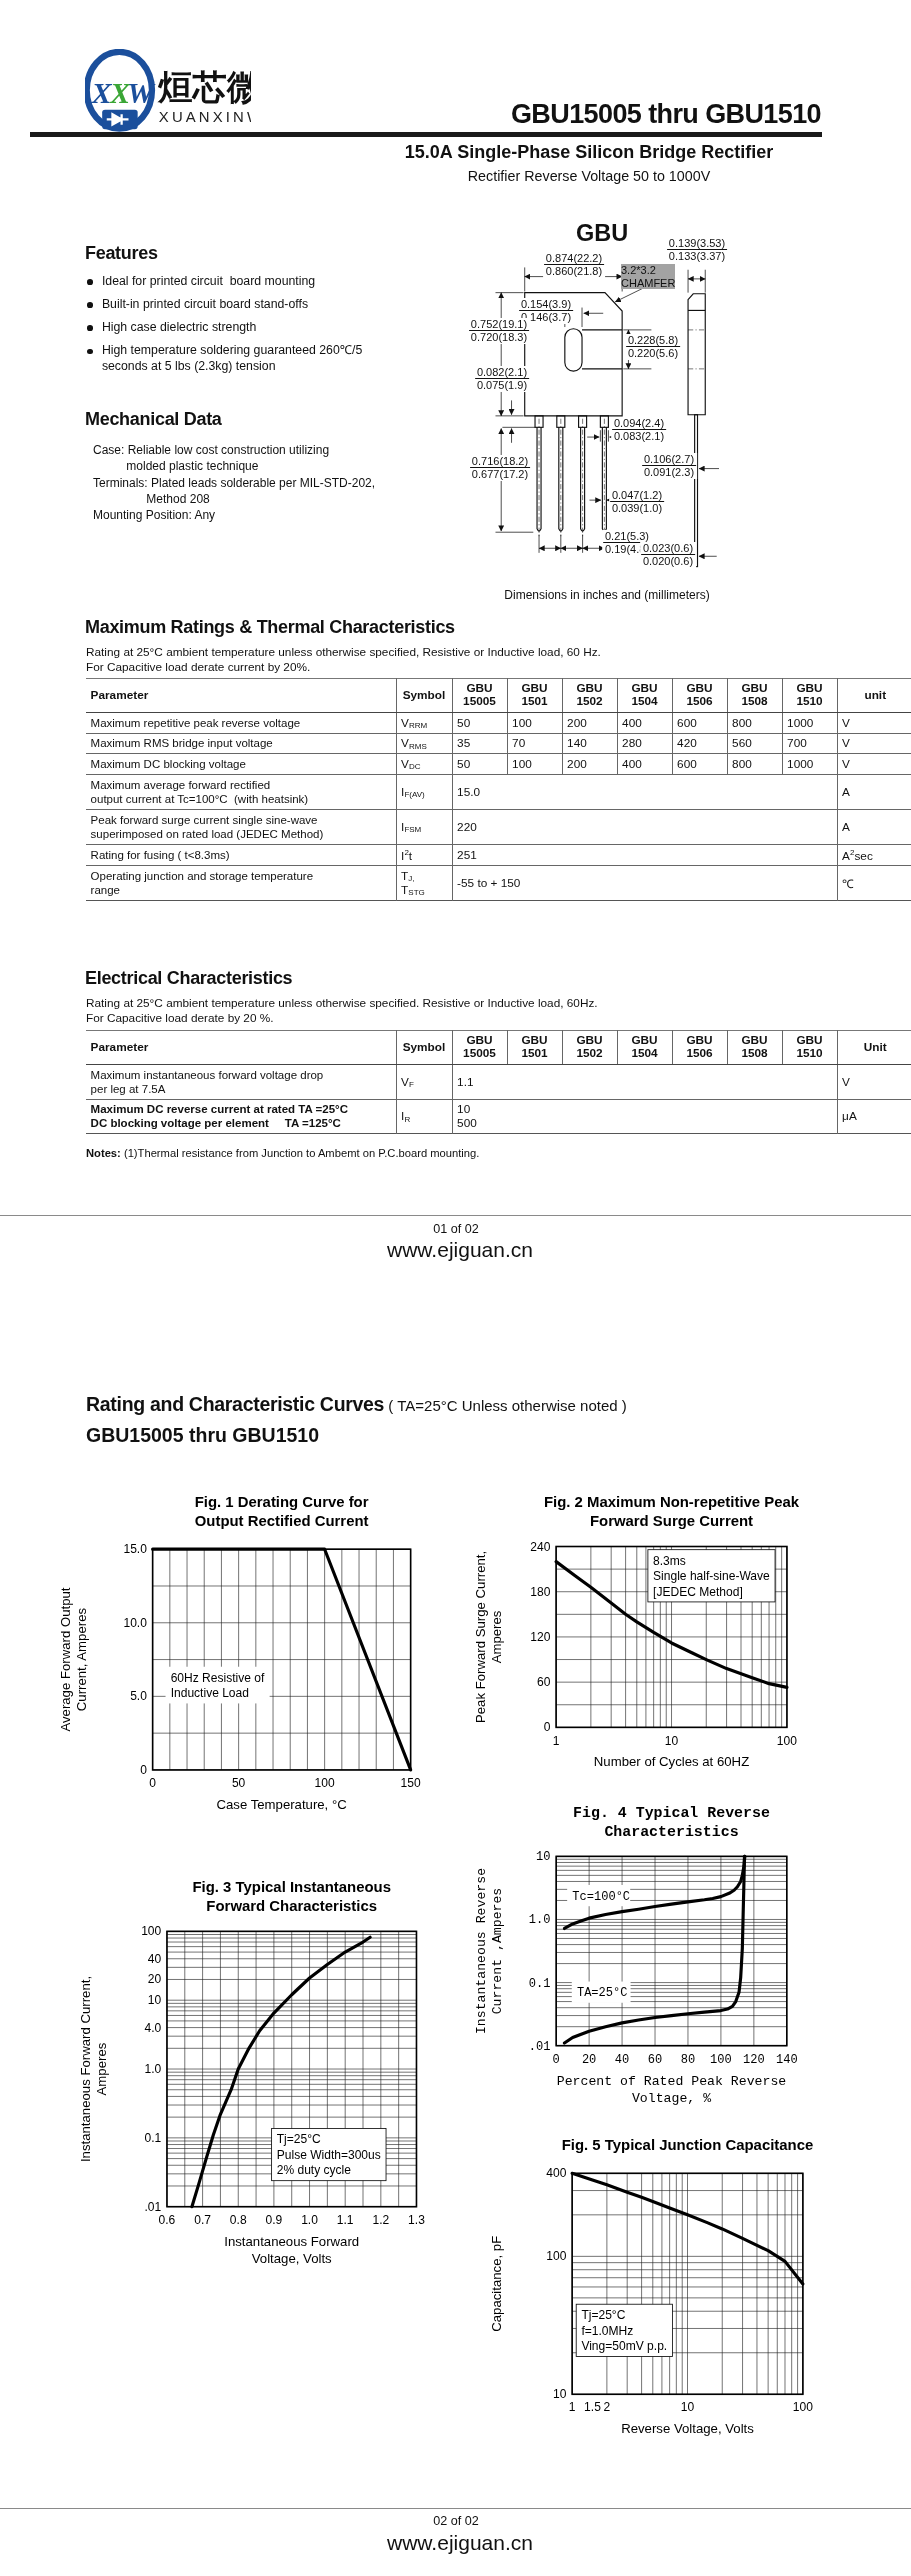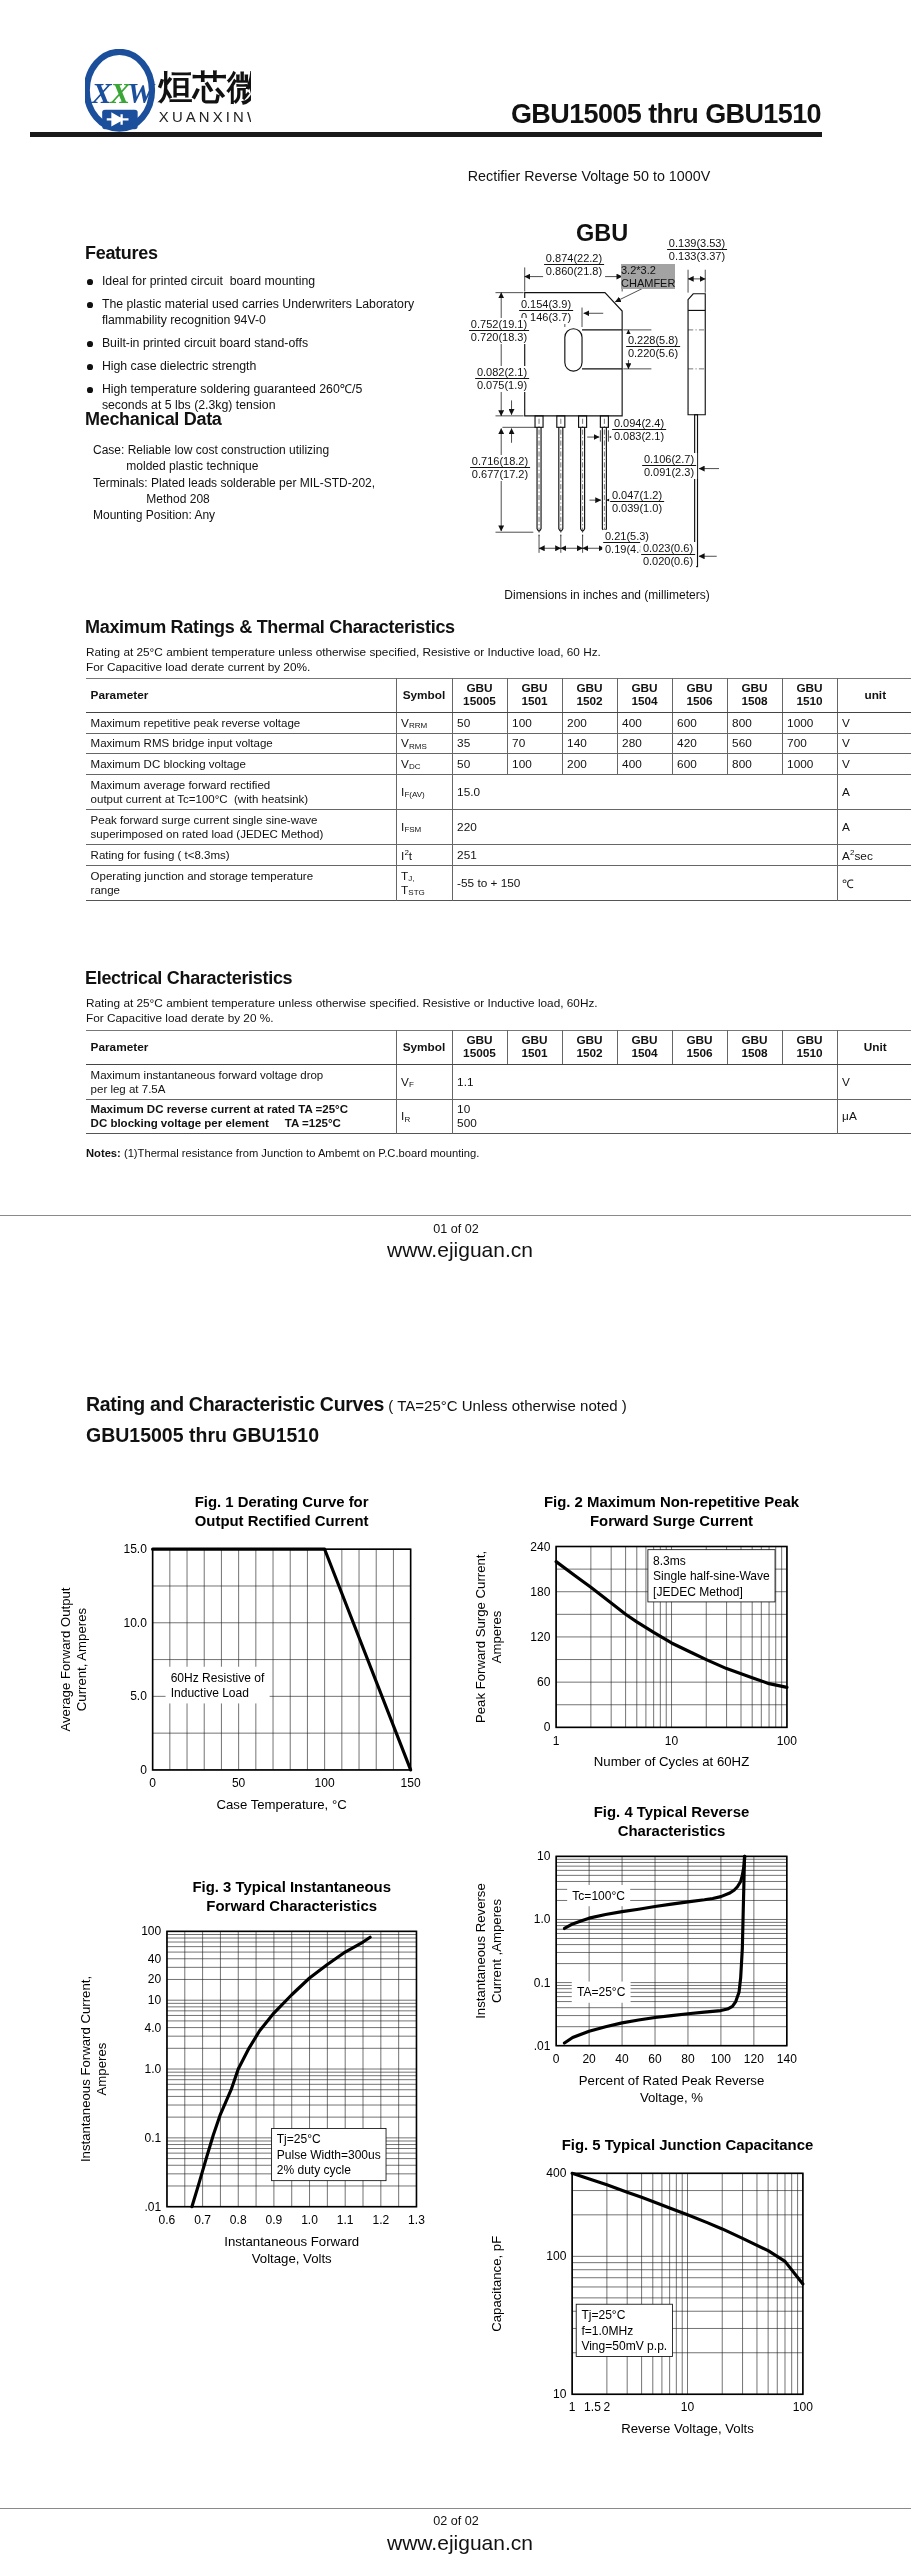--- a/index.html
+++ b/index.html
@@ -92,32 +92,28 @@
       <text x="74" y="94" font-family="Liberation Serif, serif" font-style="italic" font-weight="bold" font-size="52" fill="#1b4f9c">W</text>
       <rect x="30" y="106" width="62" height="34" rx="5" fill="#1b4f9c"></rect>
       <path d="M38 123 h10 M48 114 l16 9 l-16 9 z M64 114 v18 M64 123 h12" stroke="#fff" stroke-width="4" fill="#fff"></path>
       <text x="128" y="88" font-size="60" font-weight="bold" fill="#111">烜芯微</text>
       <text x="129" y="128" font-size="26" letter-spacing="5.5" fill="#222">XUANXINWEI</text>
     </svg>
   </div>
 
   <div class="abs" id="doc-title">GBU15005 thru GBU1510</div>
   <div class="abs" id="head-rule"></div>
+  <div class="abs" id="doc-subtitle">15.0A Single-Phase Silicon Bridge Rectifier</div>
   <div class="abs" id="doc-subtitle2">Rectifier Reverse Voltage 50 to 1000V</div>
 
   <div class="abs h1" id="features-h">Features</div>
   <div class="abs" id="features-list">
       <div class="feat">
         <span class="dot"></span>
         <pre>Ideal for printed circuit  board mounting</pre>
-      </div>
-      <div class="feat">
-        <span class="dot"></span>
-        <pre>The plastic material used carries Underwriters Laboratory
-flammability recognition 94V-0</pre>
       </div>
       <div class="feat">
         <span class="dot"></span>
         <pre>Built-in printed circuit board stand-offs</pre>
       </div>
       <div class="feat">
         <span class="dot"></span>
         <pre>High case dielectric strength</pre>
       </div>
       <div class="feat">
@@ -615,21 +611,21 @@
         <text x="54" y="340" text-anchor="middle" class="axl" transform="rotate(-90 54 340)">Amperes</text>
         <polyline points="203.5,580.0 215.9,538.9 228.4,496.1 240.8,455.0 253.2,418.9 271.9,376.1 284.3,340.0 302.9,303.9 321.6,273.2 346.4,242.5 377.5,210.5 408.6,181.3 439.6,157.8 470.7,136.1 501.8,118.6 514.2,110.3" class="curve"></polyline>
         <g>
           <rect x="342.3999938964844" y="443.6000061035156" width="199.53128051757812" height="90.99996948242188" fill="#fff" stroke="#111" stroke-width="1.5"></rect>
           <text x="351.4" y="469.6" class="ann">Tj=25°C</text>
           <text x="351.4" y="496.6" class="ann">Pulse Width=300us</text>
           <text x="351.4" y="523.6" class="ann">2% duty cycle</text>
         </g>
       </svg>
     </div>
-    <div class="fig" style="left: 470px; top: 479px;">
+    <div class="fig" style="left: 470px; top: 479px; font-family: Liberation Mono, monospace;">
       <svg width="333" height="327" viewBox="0 0 580 570">
         <text x="351" y="32" text-anchor="middle" class="ct">Fig. 4 Typical Reverse</text>
         <text x="351" y="64" text-anchor="middle" class="ct">Characteristics</text>
         <line x1="150" y1="100" x2="150" y2="430" class="grid"></line>
         <line x1="207.42857142857142" y1="100" x2="207.42857142857142" y2="430" class="grid"></line>
         <line x1="264.85714285714283" y1="100" x2="264.85714285714283" y2="430" class="grid"></line>
         <line x1="322.2857142857143" y1="100" x2="322.2857142857143" y2="430" class="grid"></line>
         <line x1="379.71428571428567" y1="100" x2="379.71428571428567" y2="430" class="grid"></line>
         <line x1="437.14285714285717" y1="100" x2="437.14285714285717" y2="430" class="grid"></line>
         <line x1="494.57142857142856" y1="100" x2="494.57142857142856" y2="430" class="grid"></line>

